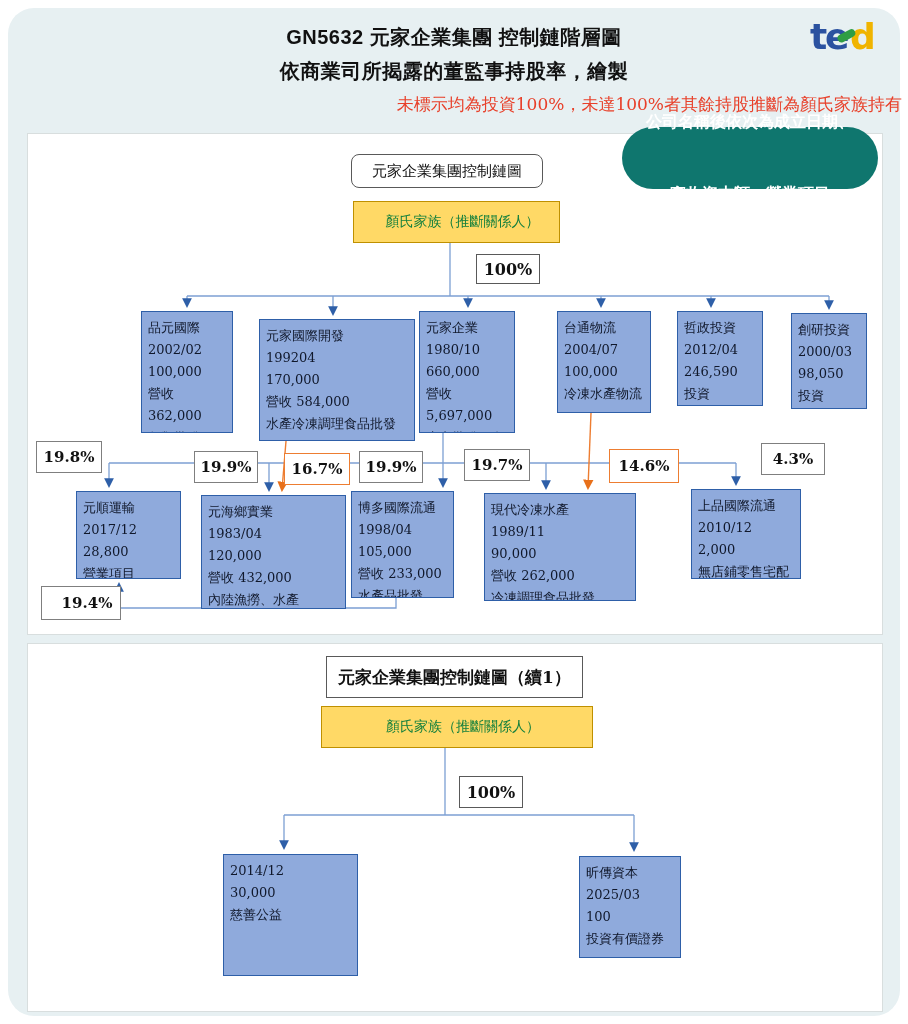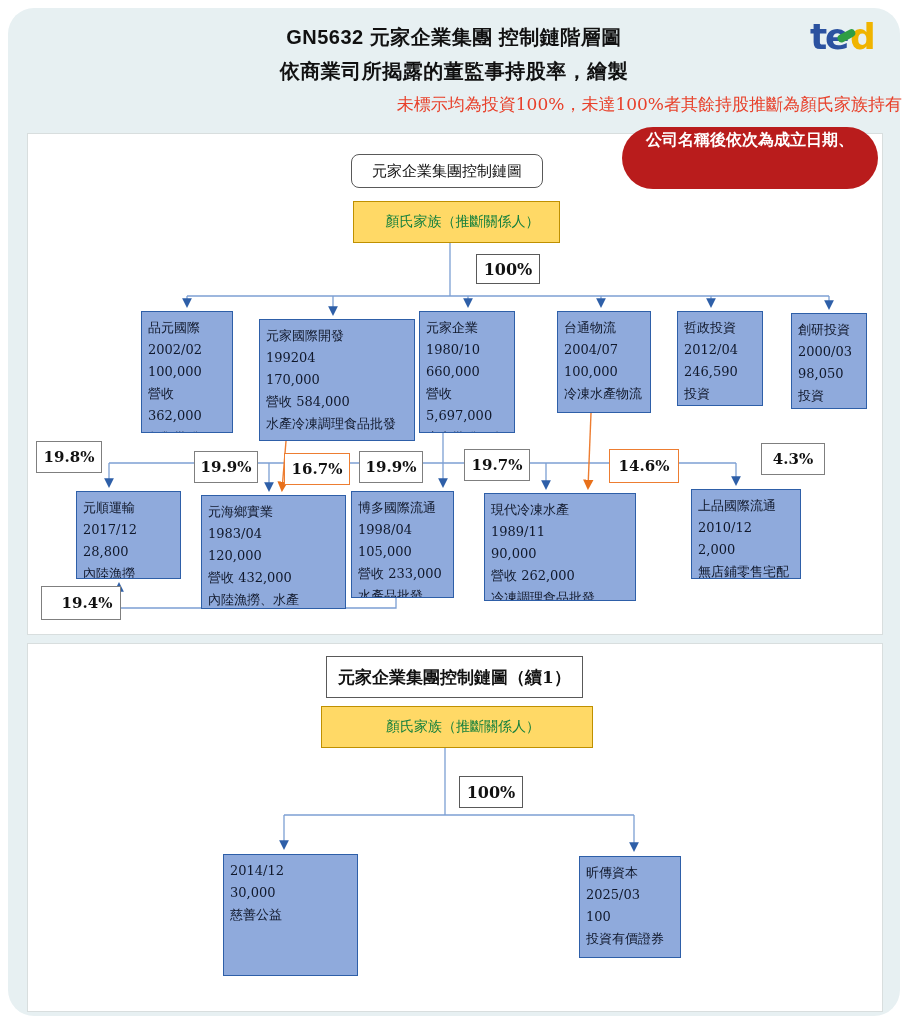--- a/index.html
+++ b/index.html
@@ -3,22 +3,22 @@
 <meta charset="utf-8">
 <style>
   html,body{margin:0;padding:0;background:#ffffff;}
   body{width:908px;height:1024px;position:relative;font-family:"Liberation Sans",sans-serif;}
   .card{position:absolute;left:8px;top:8px;width:892px;height:1008px;background:#e7f0f2;border-radius:26px;}
   .title1,.title2{position:absolute;left:0;width:908px;text-align:center;font-weight:bold;color:#111;font-size:20px;letter-spacing:.5px;}
   .title1{top:24px;}
   .title2{top:58px;}
   .rednote{position:absolute;top:93px;right:6px;font-size:17px;color:#e8402a;font-family:"DejaVu Serif",serif;}
   .logo{position:absolute;top:12px;right:22px;}
-  .badge{position:absolute;left:622px;top:127px;width:256px;height:62px;background:#b91c1c;border-radius:31px;color:#fff;
-         display:flex;flex-direction:column;align-items:center;justify-content:space-between;font-size:16px;font-weight:bold;line-height:26px;z-index:6;gap:46px;}
+  .badge{position:absolute;left:622px;top:127px;width:256px;height:62px;background:#0f766e;border-radius:31px;color:#fff;
+         display:flex;flex-direction:column;align-items:center;justify-content:center;font-size:16px;font-weight:bold;line-height:26px;z-index:6;gap:46px;}
   .panel{position:absolute;left:27px;background:#ffffff;border:1px solid #d8dede;}
   #panel1{top:133px;width:854px;height:500px;}
   #panel2{top:643px;width:854px;height:367px;}
   .conn{position:absolute;left:0;top:0;pointer-events:none;}
   .lb{stroke:#7c9fd3;stroke-width:1.3;fill:none;}
   .lo{stroke:#ed7d31;stroke-width:1.4;fill:none;}
   .wbox{position:absolute;background:#fff;border:1.4px solid #595959;display:flex;align-items:center;justify-content:center;
         font-family:"DejaVu Serif",serif;color:#111;}
   .ybox{position:absolute;background:#ffd966;border:1.4px solid #bf9000;display:flex;align-items:center;justify-content:center;
         font-family:"DejaVu Serif",serif;font-size:14px;color:#15803d;padding-left:12px;}
@@ -143,21 +143,21 @@
   <div class="pctbox" style="left:331px;top:317px;width:62px;height:30px;">19.9%</div>
   <div class="pctbox" style="left:436px;top:315px;width:64px;height:30px;">19.7%</div>
   <div class="pctbox orange" style="left:581px;top:315px;width:68px;height:32px;">14.6%</div>
   <div class="pctbox" style="left:733px;top:309px;width:62px;height:30px;">4.3%</div>
   <div class="pctbox" style="left:13px;top:452px;width:66px;height:32px;padding-left:12px;">19.4%</div>
 
   <div class="cbox" style="left:48px;top:357px;width:105px;height:88px">
     <div>元順運輸</div>
     <div>2017/12</div>
     <div>28,800</div>
-    <div>內陸漁撈</div>
+    <div>營業項目</div>
   </div>
 
   <div class="cbox" style="left:173px;top:361px;width:145px;height:114px">
     <div>元海鄉實業</div>
     <div>1983/04</div>
     <div>120,000</div>
     <div>營收 432,000</div>
     <div>內陸漁撈、水產</div>
   </div>
 

